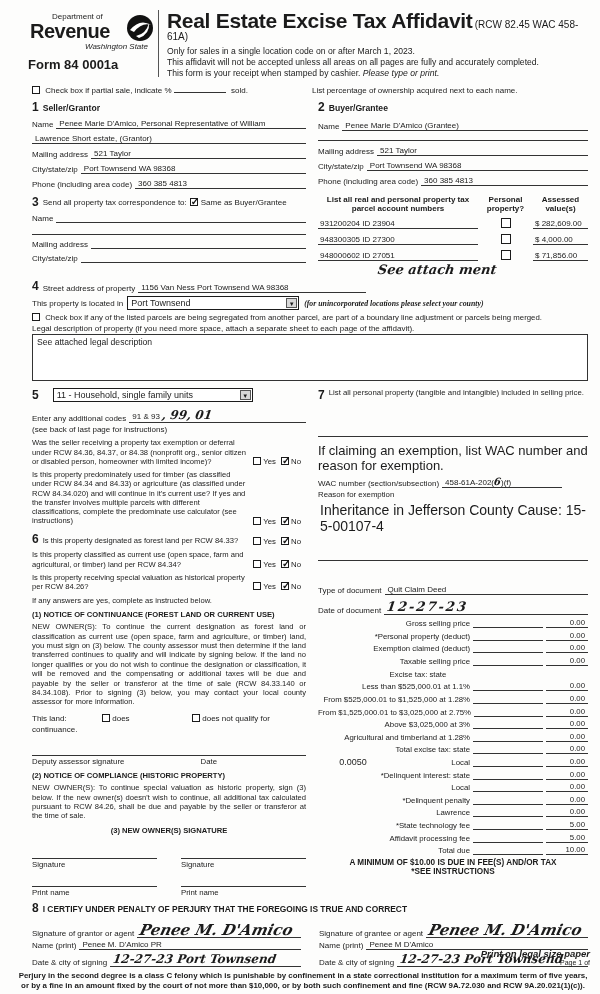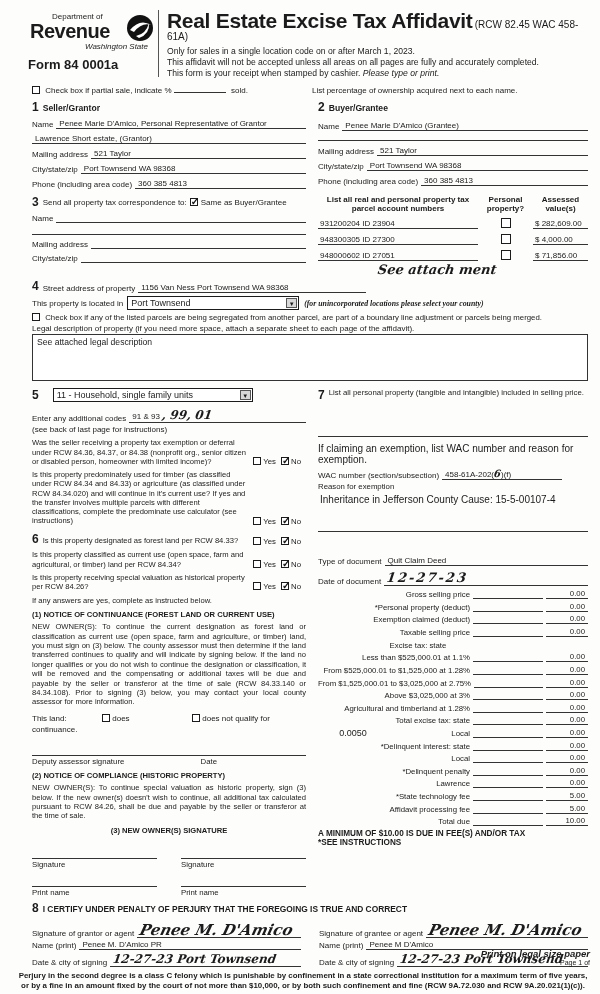--- a/index.html
+++ b/index.html
@@ -62,21 +62,21 @@
   .yn { white-space:nowrap; align-self:flex-end; font-size:7.8px; }
   .para { font-size:7.6px; line-height:1.24; text-align:justify; margin-top:3px; }
 
   
   .trow { display:flex; align-items:flex-end; margin-top:2.6px; }
   .tprefix { width:70px; text-align:center; font-size:9px; }
   .tlabel { flex:1; text-align:right; white-space:nowrap; font-size:7.8px; }
   .tfill { flex:0 1 70px; min-width:6px; border-bottom:1px solid #333; margin:0 3px; height:8px; }
   .tval { width:42px; text-align:right; border-bottom:1px solid #333; padding-right:3px; font-size:7.8px; }
   .theader { text-align:center; padding-right:70px; margin-top:4px; font-size:7.8px; }
-  .tmin { text-align:left; font-weight:bold; font-size:8.2px; margin-top:3px; }
+  .tmin { text-align:center; font-weight:bold; font-size:8.2px; margin-top:3px; }
 
   
   .sigrow { display:grid; grid-template-columns:1fr 1fr; column-gap:24px; }
   .sline { border-bottom:1px solid #333; height:12px; }
   .slab { font-size:7.8px; margin-top:1px; }
 
   
   .perjury { font-size:7.9px; font-weight:bold; text-align:center; line-height:1.25; margin-top:4px; }
   .access { font-size:8.4px; text-align:center; line-height:1.25; margin-top:3px; }
   .print-note { position:absolute; right:10px; bottom:28px; text-align:right; }
@@ -124,21 +124,21 @@
       <span style="margin-left:3px;">sold.</span>
     </div>
     <div style="width:288px;padding-left:16px;">List percentage of ownership acquired next to each name.</div>
   </div>
 
   <div class="two-col" style="margin-top:5px; padding-left:14px;">
     <div>
       <div><span class="sec-n">1</span><span class="sec-h">Seller/Grantor</span></div>
       <div class="fline">
           <span class="flab">Name</span>
-          <span class="fv">Penee Marie D'Amico, Personal Representative of Grantor</span>
+          <span class="fv">Penee Marie D'Amico, Personal Representative of William</span>
         </div>
       <div class="fline">
           <span class="fv">Lawrence Short estate, (Grantor)</span>
         </div>
       <div class="fline">
           <span class="flab">Mailing address</span>
           <span class="fv">521 Taylor</span>
         </div>
       <div class="fline">
           <span class="flab">City/state/zip</span>
@@ -349,30 +349,30 @@
     </div>
 
     <div>
       <div style="display:flex;">
         <span class="sec-n">7</span>
         <span style="flex:1; font-size:7.8px; line-height:1.25;">List all personal property (tangible and intangible) included in selling price.</span>
       </div>
 
       <div class="hline" style="margin-top:34px;"></div>
 
-      <div style="margin-top:6px; font-size:10px;">If claiming an exemption, list WAC number and reason for exemption.</div>
+      <div style="margin-top:6px; font-size:13px;">If claiming an exemption, list WAC number and reason for exemption.</div>
       <div class="fline" style="margin-top:3px;">
         <span class="flab">WAC number (section/subsection)</span>
         <span class="fv" style="flex:0 0 120px;">
           <span>458-61A-202(</span><span class="hw" style="font-size:10px;">6</span><span>)(f)</span>
         </span>
         <span style="flex:1;"></span>
       </div>
       <div style="margin-top:2px; font-size:7.8px;">Reason for exemption</div>
-      <div style="margin-top:3px; font-size:10px; padding-left:2px;">Inheritance in Jefferson County Cause: 15-5-00107-4</div>
+      <div style="margin-top:3px; font-size:14px; padding-left:2px;">Inheritance in Jefferson County Cause: 15-5-00107-4</div>
 
       <div class="hline" style="margin-top:26px;"></div>
 
       <div class="fline" style="margin-top:24px;">
         <span class="flab">Type of document</span>
         <span class="fv">Quit Claim Deed</span>
       </div>
       <div class="fline" style="margin-top:4px;">
         <span class="flab">Date of document</span>
         <span class="fv"><span class="hw" style="font-size:13px; letter-spacing:2px;">12-27-23</span></span>

